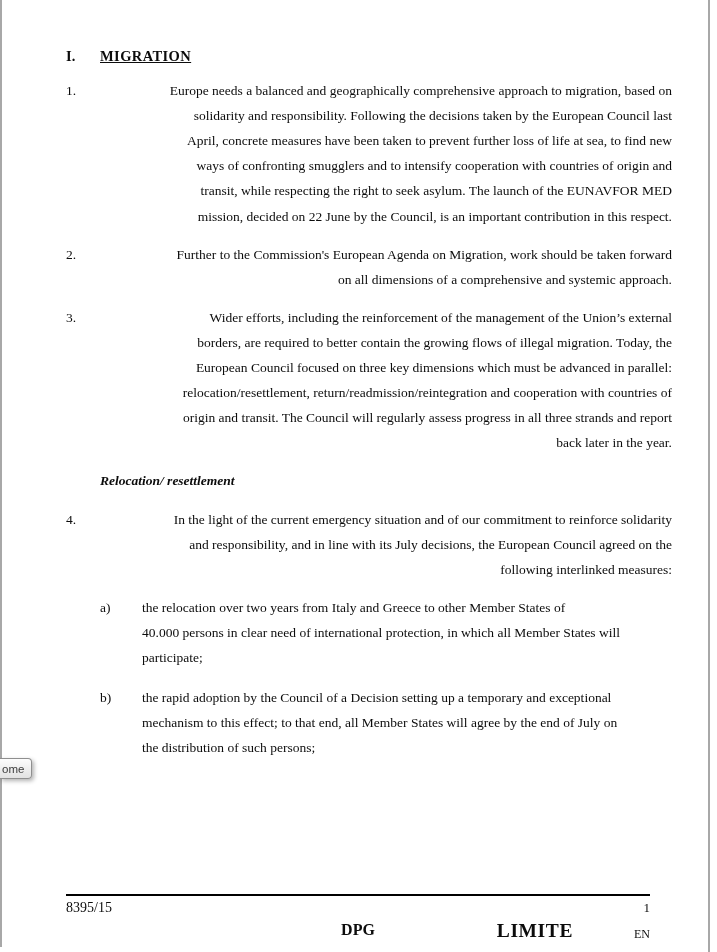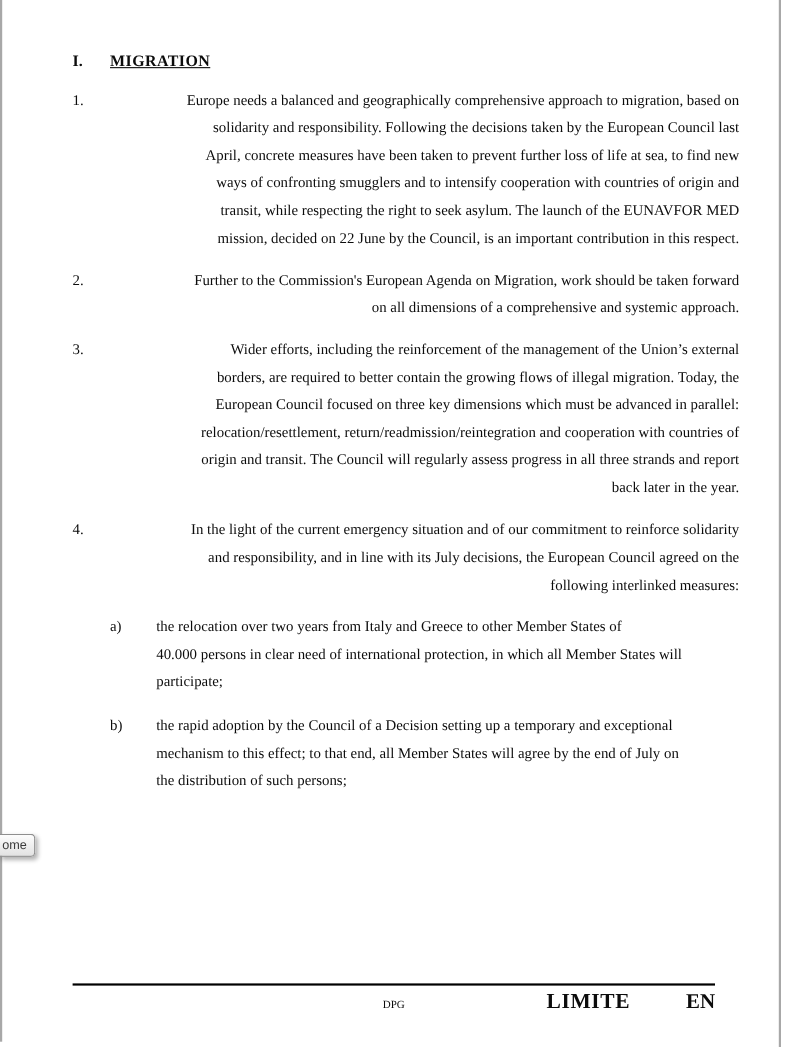--- a/index.html
+++ b/index.html
@@ -38,29 +38,29 @@
   }
   .footer-rule { border-top:2px solid #000; width:584px; height:0; }
   .footer-row1 {
     display:flex; justify-content:space-between; margin-top:4px;
     font-size:14px; line-height:16px;
   }
   .footer-pagenum { font-size:13px; }
   .footer-row2 { position:relative; height:27px; }
   .footer-dpg {
     position:absolute; left:50%; transform:translateX(-50%);
-    bottom:4px; font-size:10px;
+    bottom:4px; font-size:16px;font-weight:bold;
   }
   .footer-limite {
     position:absolute; right:77px; bottom:1px;
     font-size:19.5px; font-weight:bold; letter-spacing:0.6px;margin-top:15px;
   }
   .footer-lang {
     position:absolute; right:0; bottom:1px;
-    font-size:19px; font-weight:bold;
+    font-size:12px; font-weight:normal;
   }
   .tooltip {
     position:absolute; left:0; top:758px; width:29px; height:19px;
     background:linear-gradient(#fdfdfd, #e2e2e2);
     border:1px solid #8f8f8f; border-left:none;
     border-radius:0 4px 4px 0;
     box-shadow:2px 2px 4px rgba(0,0,0,0.30);
     font-family:"Liberation Sans", sans-serif; font-size:11.5px; color:#3c3c3c;
     display:flex; align-items:center; padding-left:2px;
     z-index:2;
@@ -99,20 +99,21 @@
   <div class="para">
     <span class="p-num">3.</span>
     <div class="p-text lines">Wider efforts, including the reinforcement of the management of the Union’s external
 borders, are required to better contain the growing flows of illegal migration. Today, the
 European Council focused on three key dimensions which must be advanced in parallel:
 relocation/resettlement, return/readmission/reintegration and cooperation with countries of
 origin and transit. The Council will regularly assess progress in all three strands and report
 back later in the year.</div>
   </div>
 
+  <div class="subheading">Relocation/ resettlement</div>
 
   <div class="para">
     <span class="p-num">4.</span>
     <div class="p-text lines">In the light of the current emergency situation and of our commitment to reinforce solidarity
 and responsibility, and in line with its July decisions, the European Council agreed on the
 following interlinked measures:</div>
   </div>
 
   <div class="subitem">
     <span class="s-label">a)</span>
@@ -125,20 +126,24 @@
     <span class="s-label">b)</span>
     <div class="s-text lines">the rapid adoption by the Council of a Decision setting up a temporary and exceptional
 mechanism to this effect; to that end, all Member States will agree by the end of July on
 the distribution of such persons;</div>
   </div>
 
 </div>
 
 <div class="footer">
   <div class="footer-rule"></div>
+  <div class="footer-row1">
+    <span>8395/15</span>
+    <span class="footer-pagenum">1</span>
+  </div>
   <div class="footer-row2">
     <span class="footer-dpg">DPG</span>
     <span class="footer-limite">LIMITE</span>
     <span class="footer-lang">EN</span>
   </div>
 </div>
 
 <div class="tooltip">ome</div>
 
 </body></html>

